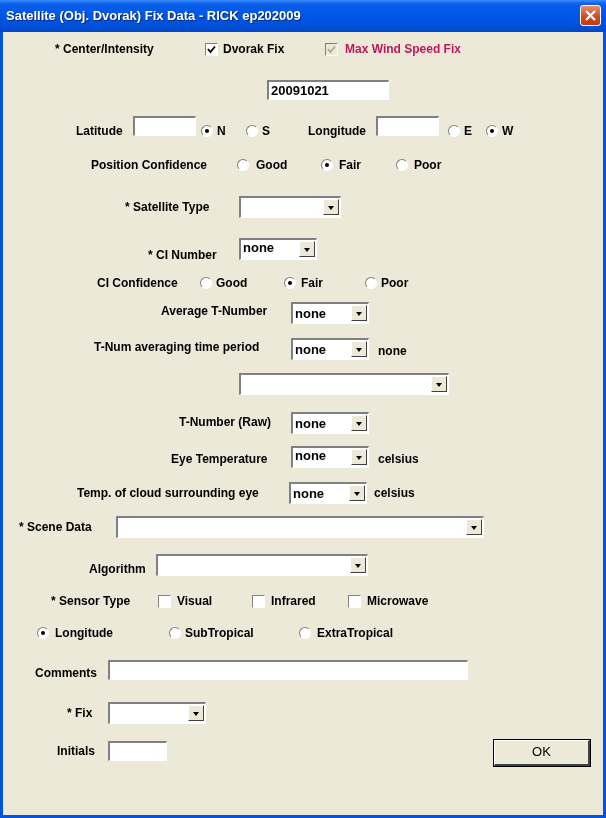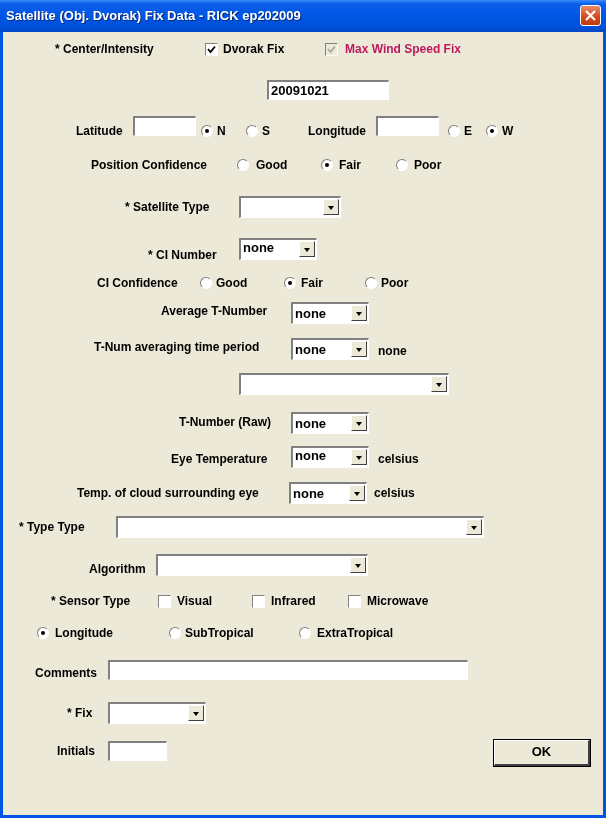--- a/index.html
+++ b/index.html
@@ -25,21 +25,21 @@
   .combo .arrow { position:absolute; right:1px; top:1px; width:16px; height:16px; background:#ece9d8; box-sizing:border-box;
     border-top:1px solid #fff; border-left:1px solid #fff; border-right:1px solid #404040; border-bottom:1px solid #404040; }
   .combo .arrow::after { content:""; position:absolute; left:4px; top:6px; border-left:3.5px solid transparent; border-right:3.5px solid transparent; border-top:4px solid #000; }
   .chk { position:absolute; width:13px; height:13px; background:#fff; box-sizing:border-box;
     border-top:1px solid #808080; border-left:1px solid #808080; border-right:1px solid #fff; border-bottom:1px solid #fff; }
   .chk.disabled { background:#ece9d8; }
   .chk svg { position:absolute; left:1px; top:1px; }
   .radio { position:absolute; width:12px; height:12px; border-radius:50%; background:#fff; box-sizing:border-box;
     border:1px solid; border-color:#808080 #fff #fff #808080; }
   .radio.on::after { content:""; position:absolute; left:3px; top:3px; width:4px; height:4px; border-radius:50%; background:#000; }
-  .btn { position:absolute; width:96px; height:26px; background:#ece9d8; box-sizing:border-box; font-size:13px; font-weight:bold;
+  .btn { position:absolute; width:96px; height:26px; background:#ece9d8; box-sizing:border-box; font-size:13px; font-weight:normal;
     text-align:center; line-height:22px; border-top:1px solid #fff; border-left:1px solid #fff; border-right:2px solid #404040; border-bottom:2px solid #404040; }
   .btn.default { outline:1px solid #000; }
 </style>
 </head>
 <body>
 
 <div class="window">
   <div class="titlebar">
     <span class="title">Satellite (Obj. Dvorak) Fix Data - RICK ep202009</span>
     <div class="close-btn">
@@ -139,21 +139,21 @@
     </div>
     <span class="abs lbl" style="left:375px;top:420px">celsius</span>
 
     <span class="abs lbl" style="left:74px;top:454px">Temp. of cloud surrounding eye</span>
     <div class="combo" style="left:286px;top:450px;width:78px">
       <span class="val">none</span>
         <span class="arrow"></span>
     </div>
     <span class="abs lbl" style="left:371px;top:454px">celsius</span>
 
-    <span class="abs lbl" style="left:16px;top:488px">*  Type Type</span>
+    <span class="abs lbl" style="left:16px;top:488px">*  Scene Data</span>
     <div class="combo" style="left:113px;top:484px;width:368px">
       <span class="val"></span>
         <span class="arrow"></span>
     </div>
 
     <span class="abs lbl" style="left:86px;top:530px">Algorithm</span>
     <div class="combo" style="left:153px;top:522px;width:212px">
       <span class="val"></span>
         <span class="arrow"></span>
     </div>

